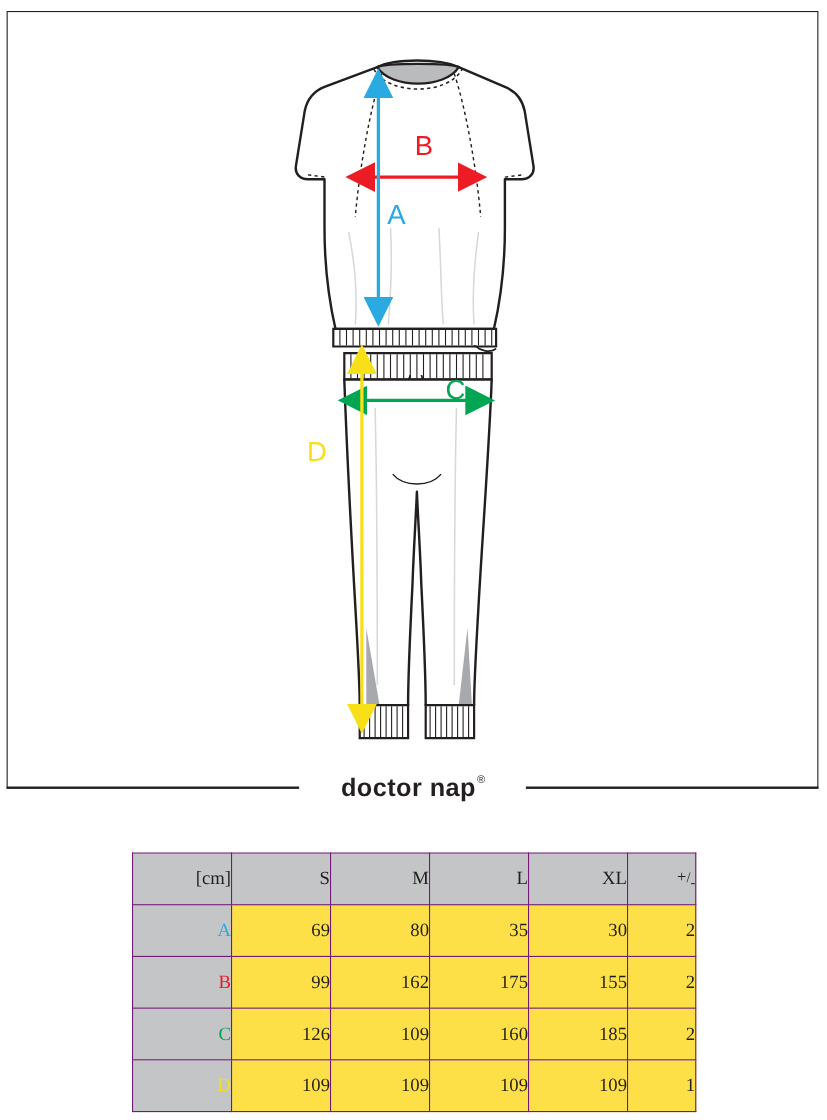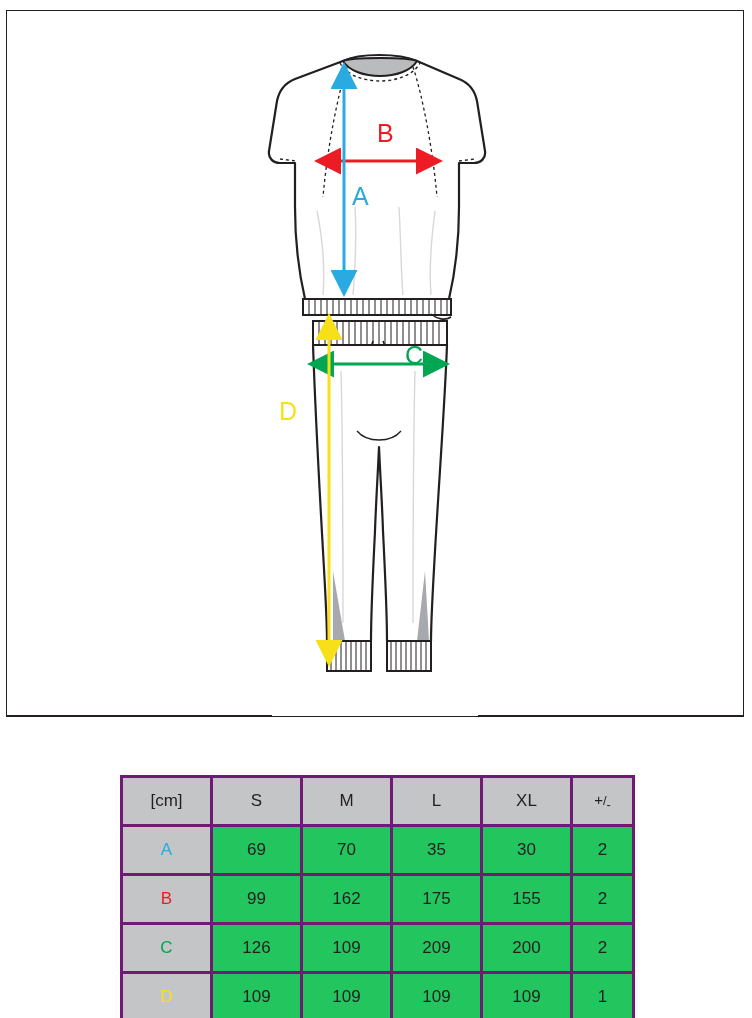--- a/index.html
+++ b/index.html
@@ -94,41 +94,41 @@
     left: 120px;
     top: 775px;
     width: 512px;
   }
   table#size-table {
     border-collapse: collapse;
     width: 512px;
     table-layout: fixed;
   }
   table#size-table td, table#size-table th {
-    border: 3px solid #701a75;
+    border: 1px solid #701a75;
     height: 46px;
-    text-align: center;
+    text-align: right;
     vertical-align: middle;
     font-size: 17px;
     font-weight: normal;
-    font-family: Liberation Sans, sans-serif;
+    font-family: Liberation Serif, serif;
     padding: 0;
   }
   
   #size-table thead th {
     background: #c3c5c7;
     font-size: 17px;
   }
   
   #size-table tbody td.row-head {
     background: #c3c5c7;
     font-size: 17px;
   }
   #size-table tbody td {
-    background: #22c55e;
+    background: #fde047;
   }
   col.c-label { width: 90px; }
   col.c-size  { width: 90px; }
   col.c-tol   { width: 62px; }
 
   .tol-head { font-size: 15px; }
   .tol-plus { font-size: 15px; }
   .tol-slash { font-size: 13px; }
   .tol-minus { font-size: 13px; vertical-align: sub; }
 </style>
@@ -313,20 +313,23 @@
 
   <div class="meas-label" id="label-A" style="color: rgb(41, 171, 226);">A</div>
   <div class="meas-label" id="label-B" style="color: rgb(237, 28, 36);">B</div>
   <div class="meas-label" id="label-C" style="color: rgb(0, 166, 81);">C</div>
   <div class="meas-label" id="label-D" style="color: rgb(247, 224, 24);">D</div>
 </div>
 
 <div id="brand-strip">
   <div id="brand-rule-left"></div>
   <div id="brand-rule-right"></div>
+  <div id="brand-name-box">
+    <span id="brand-name">doctor nap</span><span id="brand-reg">®</span>
+  </div>
 </div>
 
 <div id="size-table-wrap">
   <table id="size-table">
     <colgroup>
       <col class="c-label">
         <col class="c-size">
         <col class="c-size">
         <col class="c-size">
         <col class="c-size">
@@ -339,39 +342,39 @@
         <th>M</th>
         <th>L</th>
         <th>XL</th>
         <th class="tol-head"><span class="tol-plus">+</span><span class="tol-slash">/</span><span class="tol-minus">-</span></th>
       </tr>
     </thead>
     <tbody>
       <tr>
         <td class="row-head" style="color: rgb(41, 171, 226);">A</td>
         <td>69</td>
-        <td>70</td>
+        <td>80</td>
         <td>35</td>
         <td>30</td>
         <td>2</td>
       </tr>
       <tr>
         <td class="row-head" style="color: rgb(237, 28, 36);">B</td>
         <td>99</td>
         <td>162</td>
         <td>175</td>
         <td>155</td>
         <td>2</td>
       </tr>
       <tr>
         <td class="row-head" style="color: rgb(0, 166, 81);">C</td>
         <td>126</td>
         <td>109</td>
-        <td>209</td>
-        <td>200</td>
+        <td>160</td>
+        <td>185</td>
         <td>2</td>
       </tr>
       <tr>
         <td class="row-head" style="color: rgb(247, 224, 24);">D</td>
         <td>109</td>
         <td>109</td>
         <td>109</td>
         <td>109</td>
         <td>1</td>
       </tr>

